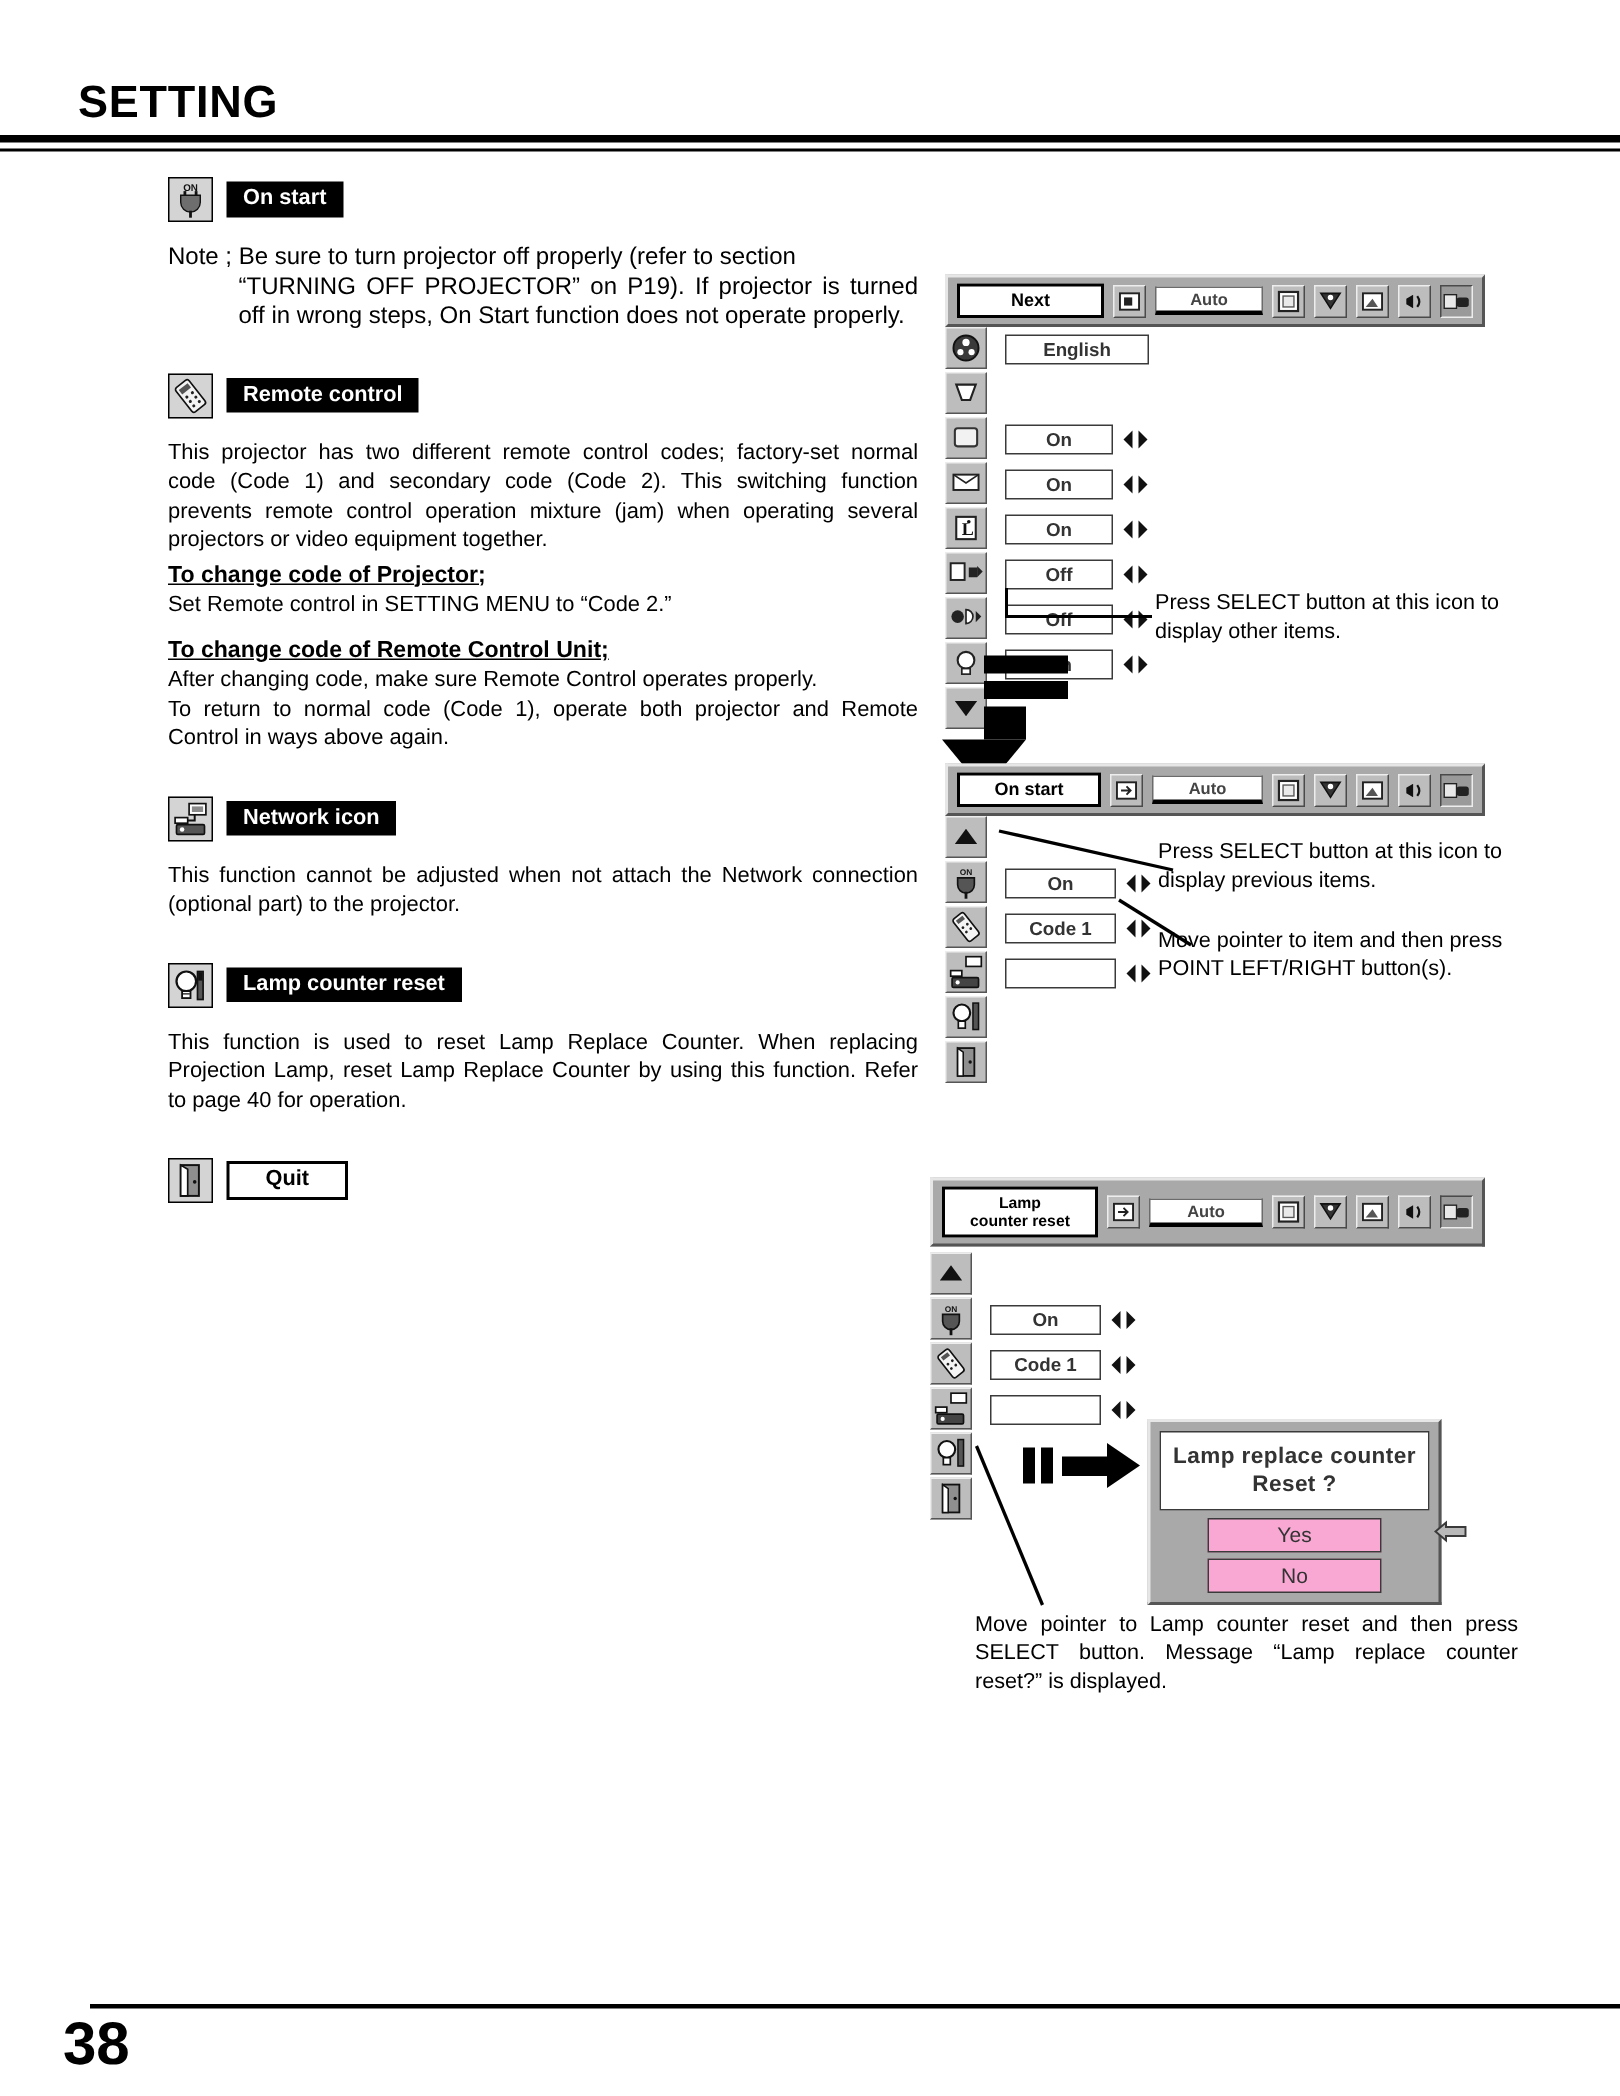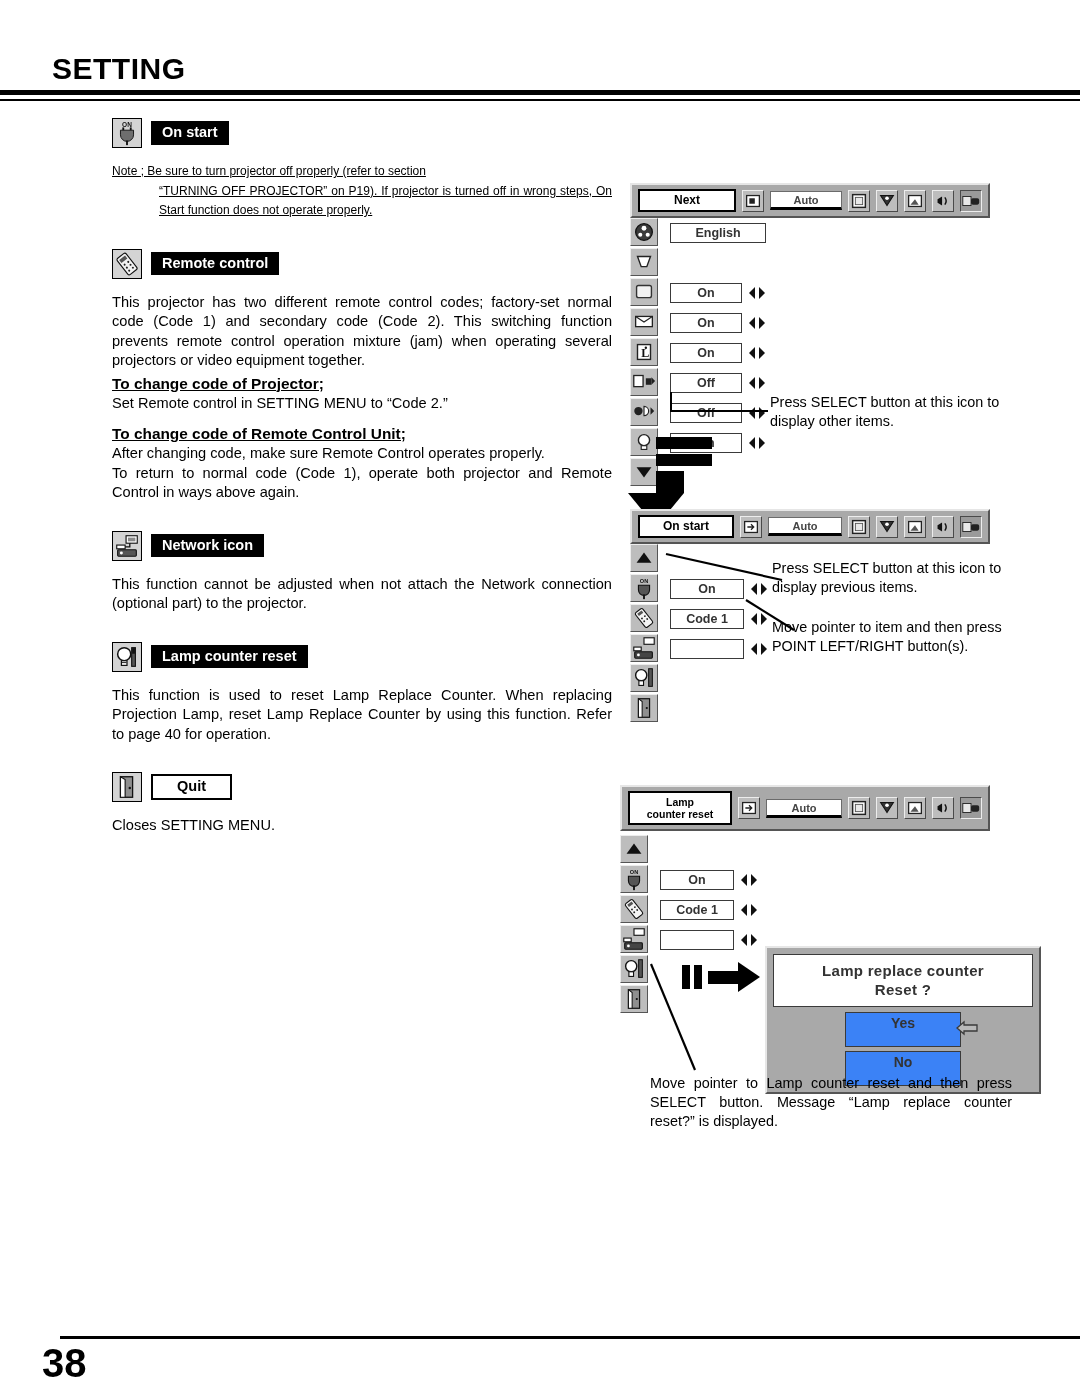--- a/index.html
+++ b/index.html
@@ -34,21 +34,21 @@
   }
   .sec-label.outline {
     background: #fff; color: #000; border: 2px solid #000;
     padding: 3px 24px 4px 24px;
   }
   p.body {
     font-size: 14.6px; line-height: 19.5px; text-align: justify;
     margin-bottom: 12px;
   }
   p.body.tight { margin-bottom: 0; }
-  p.note { font-size: 12px; line-height: 19.5px; text-align: justify; margin-bottom: 12px; text-decoration: underline; }
+  p.note { font-size: 16px; line-height: 19.5px; text-align: justify; margin-bottom: 12px; }
   p.note .hang { display: block; padding-left: 47px; text-indent: 0; }
   p.note .lead { display: block; }
   .subhead {
     font-size: 15.4px; font-weight: bold; text-decoration: underline;
     margin: 4px 0 1px 0;
   }
   .gap { height: 16px; }
 
   
   .osd-bar {
@@ -122,22 +122,22 @@
   .dialog {
     background: #a9a9a9; border-top: 2px solid #e6e6e6; border-left: 2px solid #e6e6e6;
     border-right: 2px solid #555; border-bottom: 2px solid #555; padding: 6px;
   }
   .dialog-msg {
     background: #fff; border: 1.5px solid #3a3a3a; text-align: center;
     font-size: 15px; font-weight: bold; color: #333;
     padding: 6px 0 7px 0; line-height: 19px; letter-spacing: .3px;
   }
   .dlg-btn {
-    background: #3b82f6; border: 1.5px solid #3a3a3a; text-align: center;
-    font-size: 14px; font-weight: bold; color: #333; padding: 2px 0 15px 0;
+    background: #f9a8d4; border: 1.5px solid #3a3a3a; text-align: center;
+    font-size: 14px; font-weight: normal; color: #333; padding: 2px 0 3px 0;
     width: 116px;
   }
 
   
   .footer-rule { position: absolute; left: 60px; top: 1336px; width: 1020px; height: 3px; background: #000; }
   .pageno { position: absolute; left: 42px; top: 1341px; font-size: 40px; font-weight: bold; }
 </style>
 </head>
 <body>
 
@@ -235,21 +235,20 @@
       <div class="sec-icon">
         <svg viewBox="0 0 30 30" width="28" height="28">
           <rect x="1" y="1" width="28" height="28" fill="#d4d4d4"></rect>
           <rect x="8" y="4" width="13" height="22" fill="#8f8f8f" stroke="#111" stroke-width="1.4"></rect>
           <path d="M8 4 L13 7 L13 26 L8 26 Z" fill="#fff" stroke="#111" stroke-width="1.2"></path>
           <circle cx="18" cy="16" r="1.3" fill="#111"></circle>
         </svg>
       </div>
       <div class="sec-label outline">Quit</div>
     </div>
-    <p class="body">Closes SETTING MENU.</p>
 
   </div>
 
   <div style="position:absolute; left:630px; top:183px; width:360px;">
     <div class="osd-bar">
       <div class="osd-title" style="width:108px;">Next</div>
       <div class="tb-icon">
         <svg viewBox="0 0 22 22" width="20" height="20">
             <rect x="4" y="5" width="14" height="12" fill="#fff" stroke="#222" stroke-width="1.4"></rect>
             <rect x="7" y="8" width="6" height="6" fill="#222"></rect>
@@ -693,21 +692,21 @@
 
   <div class="pausearrow" style="left:682px; top:962px;">
     <div class="bar"></div>
     <div class="bar"></div>
     <div style="display:flex; align-items:center; margin-left:2px;">
       <div class="shaft"></div>
       <div class="head"></div>
     </div>
   </div>
 
-  <div class="dialog" style="position:absolute; left:765px; top:946px; width:276px;">
+  <div class="dialog" style="position:absolute; left:765px; top:946px; width:196px;">
     <div class="dialog-msg">
       <span>Lamp replace counter</span><br>
       <span>Reset ?</span>
     </div>
     <div style="display:flex; align-items:center; justify-content:center; margin-top:5px; position:relative;">
       <div class="dlg-btn">Yes</div>
       <span style="position:absolute; left:182px;">
         <svg viewBox="0 0 24 18" width="24" height="18">
             <path d="M2 9 L9 3 L9 6 L22 6 L22 12 L9 12 L9 15 z" fill="#b9b9b9" stroke="#3a3a3a" stroke-width="1.3"></path>
           </svg>

